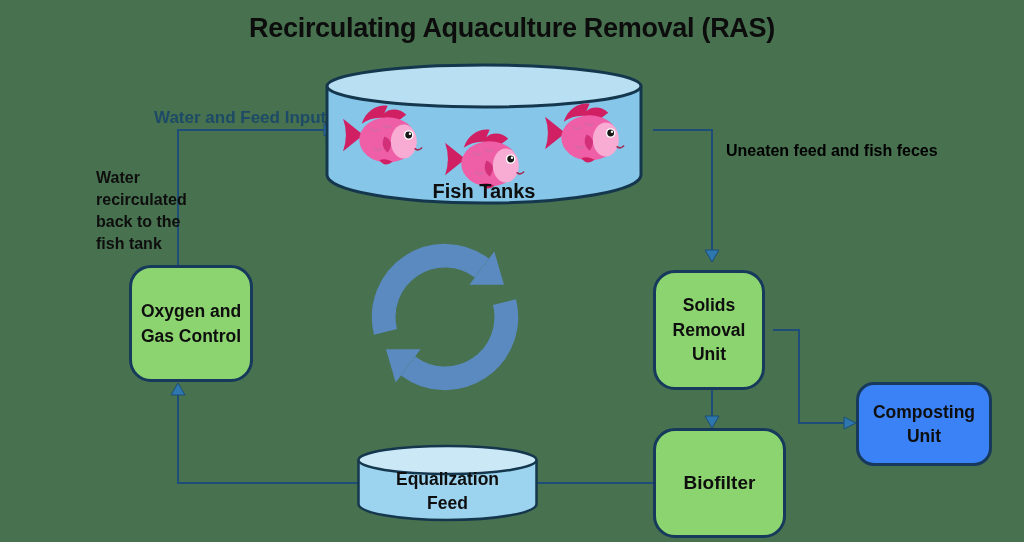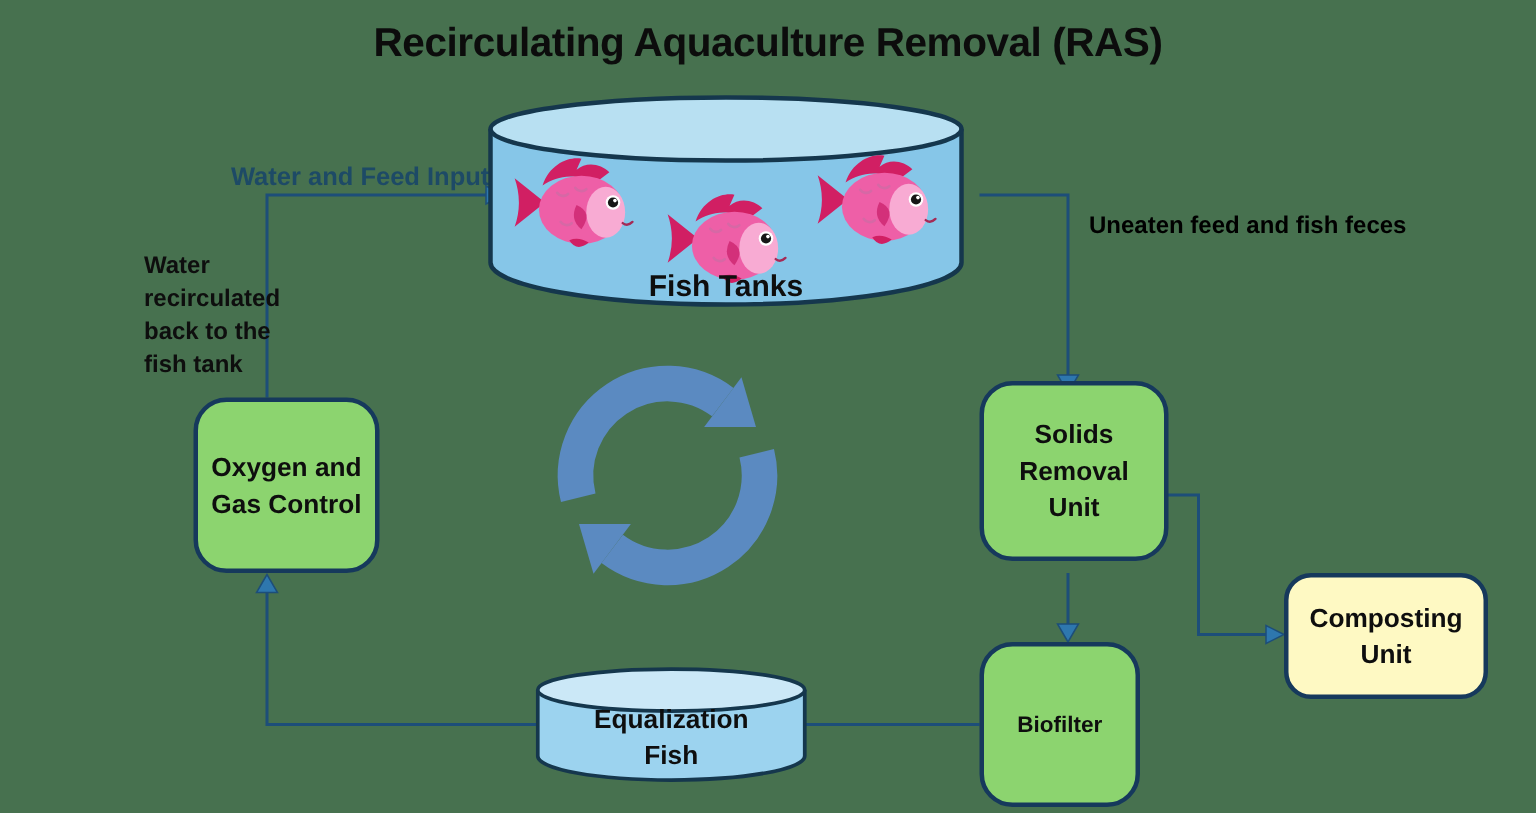--- a/index.html
+++ b/index.html
@@ -28,23 +28,23 @@
     box-sizing:border-box;
     border:3px solid #16395c;
     background:#8cd46f;
     border-radius:22px;
     display:flex;align-items:center;justify-content:center;
     text-align:center;
     font-weight:bold;color:#0e0e0e;
     white-space:pre-line;
   }
   #box-oxygen{left:117px;top:265px;width:124px;height:117px;font-size:17.5px;line-height:1.4;margin-left:12px;}
-  #box-solids{left:653px;top:254px;width:126px;height:120px;font-size:17.5px;line-height:1.4;}
-  #box-biofilter{left:653px;top:428px;width:107px;height:110px;font-size:15px;}
-  #box-composting{left:856px;top:382px;width:136px;height:84px;font-size:17.5px;line-height:1.4;background:#fef9c3;border-radius:18px;}
+  #box-solids{left:653px;top:270px;width:112px;height:120px;font-size:17.5px;line-height:1.4;}
+  #box-biofilter{left:653px;top:428px;width:133px;height:110px;font-size:19px;}
+  #box-composting{left:856px;top:382px;width:136px;height:84px;font-size:17.5px;line-height:1.4;background:#3b82f6;border-radius:18px;}
   .tank{pointer-events:none;}
   #tank-fish{left:325px;top:63px;width:318px;height:144px;}
   #tank-eq{left:357px;top:444px;width:181px;height:80px;}
   .tank-label{
     position:absolute;left:0;right:0;
     text-align:center;font-weight:bold;color:#0e0e0e;
     white-space:pre-line;
   }
   #tank-fish .tank-label{top:117px;font-size:20px;}
   #tank-eq .tank-label{top:24px;font-size:17.5px;line-height:1.35;}
@@ -124,21 +124,21 @@
     </svg>
     <div class="tank-label">Fish Tanks</div>
   </div>
 
   <div id="tank-eq" class="abs tank">
     <svg width="181" height="80" viewBox="0 0 181 80">
       <path d="M1.5 16 L1.5 60 A89 16 0 0 0 179.5 60 L179.5 16" fill="#9cd3ef" stroke="#15374d" stroke-width="2.5"></path>
       <ellipse cx="90.5" cy="16" rx="89" ry="14" fill="#cbe8f7" stroke="#15374d" stroke-width="2.5"></ellipse>
     </svg>
     <div class="tank-label">Equalization
-Fish</div>
+Feed</div>
   </div>
 
   <div id="box-oxygen" class="abs node-box">Oxygen and
 Gas Control</div>
   <div id="box-solids" class="abs node-box">Solids
 Removal
 Unit</div>
   <div id="box-biofilter" class="abs node-box">Biofilter</div>
   <div id="box-composting" class="abs node-box">Composting
 Unit</div>

